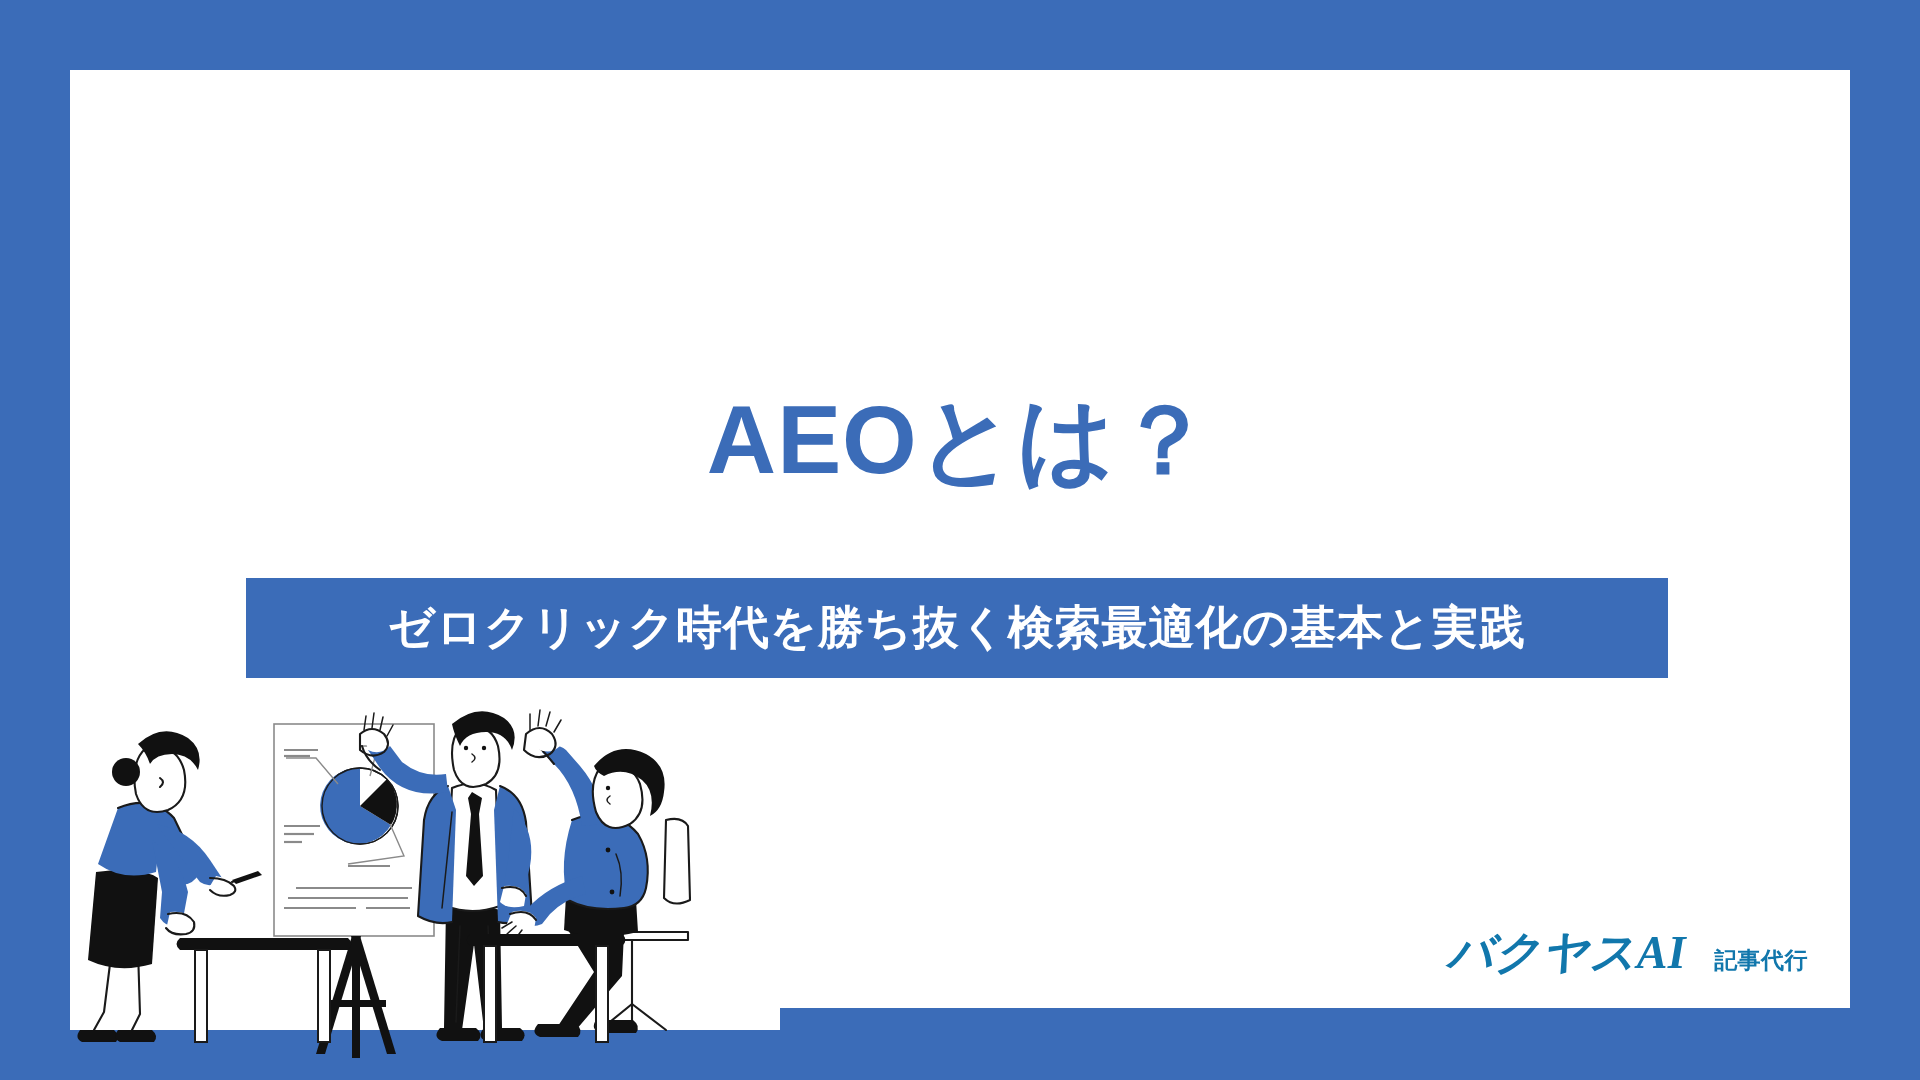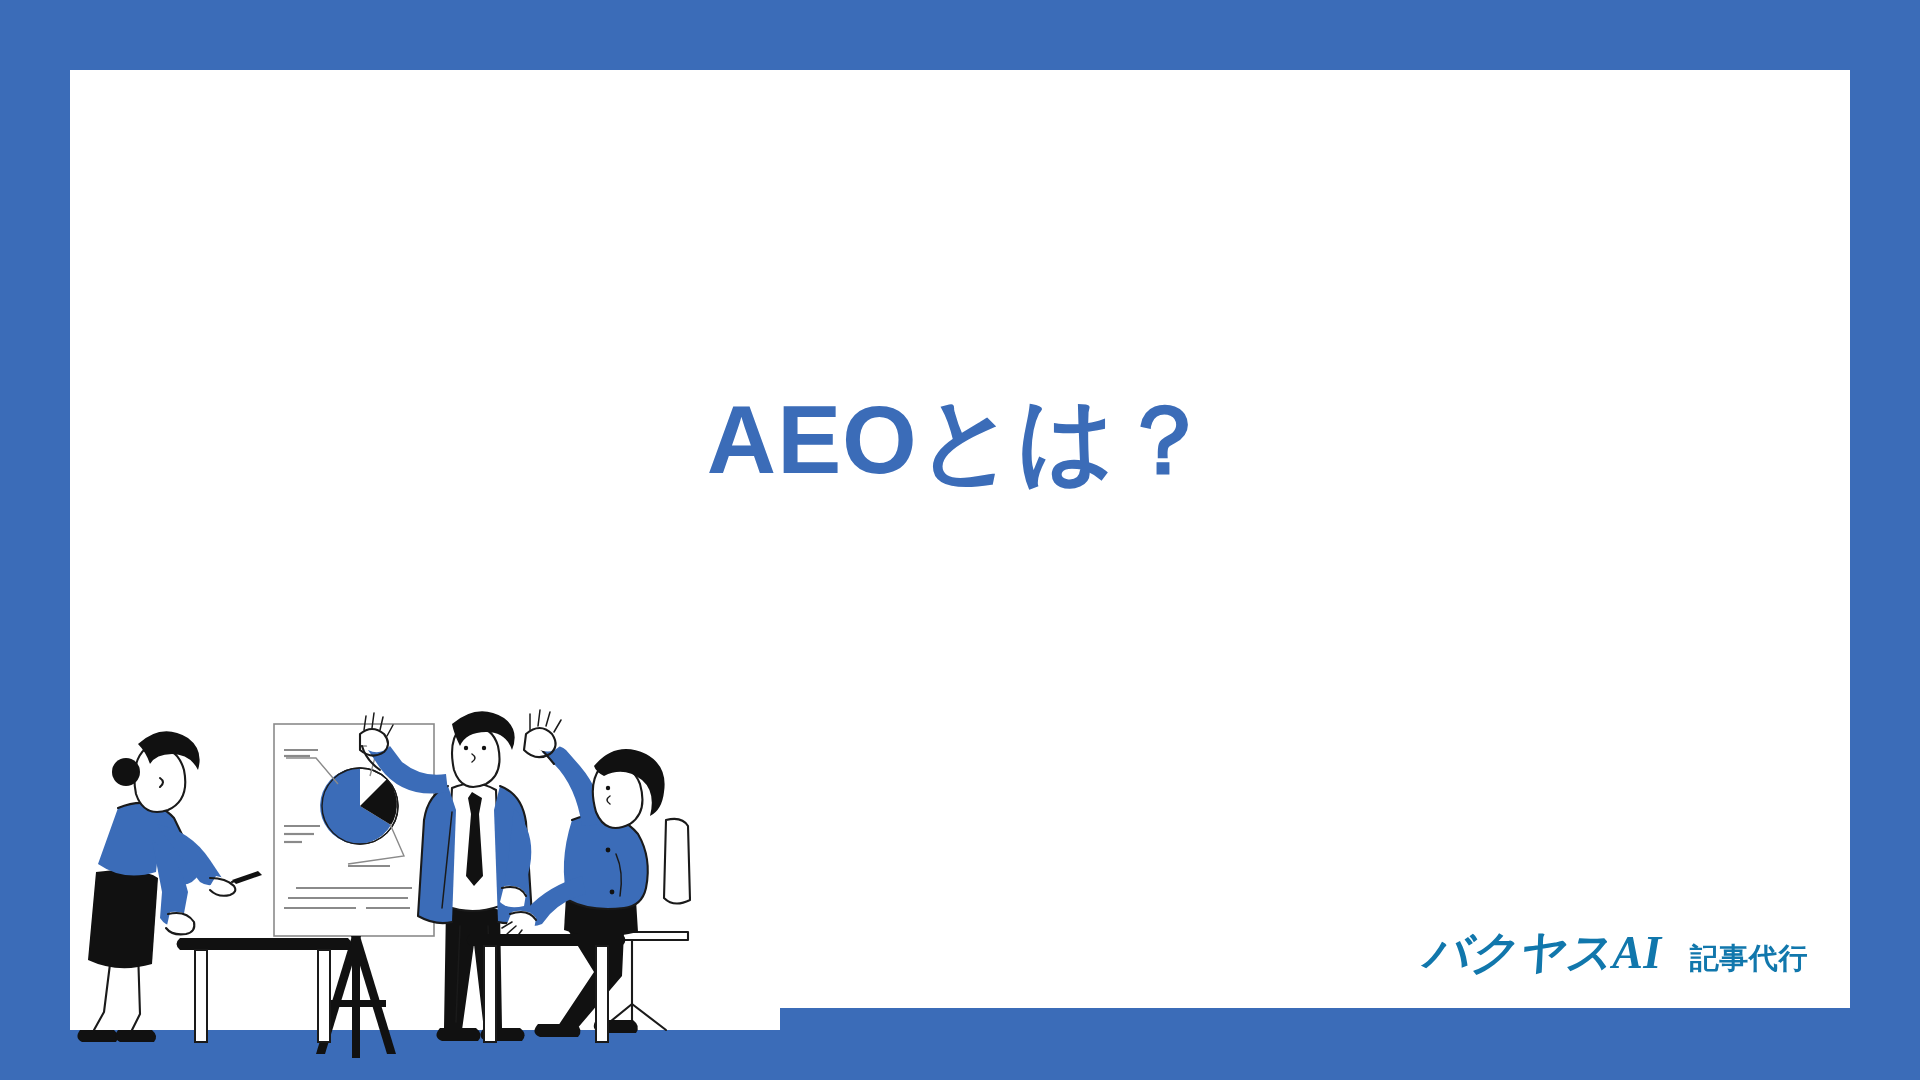--- a/index.html
+++ b/index.html
@@ -88,34 +88,37 @@
   }
   #logo-brand {
     font-family: "Liberation Serif", "DejaVu Serif", serif;
     font-size: 46px;
     font-weight: 700;
     font-style: italic;
     letter-spacing: 0.01em;
   }
   #logo-service {
     font-family: Liberation Sans, sans-serif;
-    font-size: 29px;
+    font-size: 23px;
     font-weight: 700;
     letter-spacing: 0.02em;
   }
 </style>
 </head>
 <body>
 
 <div id="slide">
 
   <div id="card"></div>
 
   <div id="title">AEOとは？</div>
 
+  <div id="subtitle-banner">
+    <span id="subtitle-text">ゼロクリック時代を勝ち抜く検索最適化の基本と実践</span>
+  </div>
 
   <div id="illustration">
     <svg viewBox="0 0 720 380" width="720" height="380">
       <defs>
         <style>
           .ln { fill:none; stroke:#1a1a1a; stroke-width:2.1; stroke-linecap:round; stroke-linejoin:round; }
           .lnT { fill:none; stroke:#1a1a1a; stroke-width:1.5; stroke-linecap:round; stroke-linejoin:round; }
           .hair { fill:#111111; }
           .blu { fill:#3b6cb8; }
           .blk { fill:#111111; }

